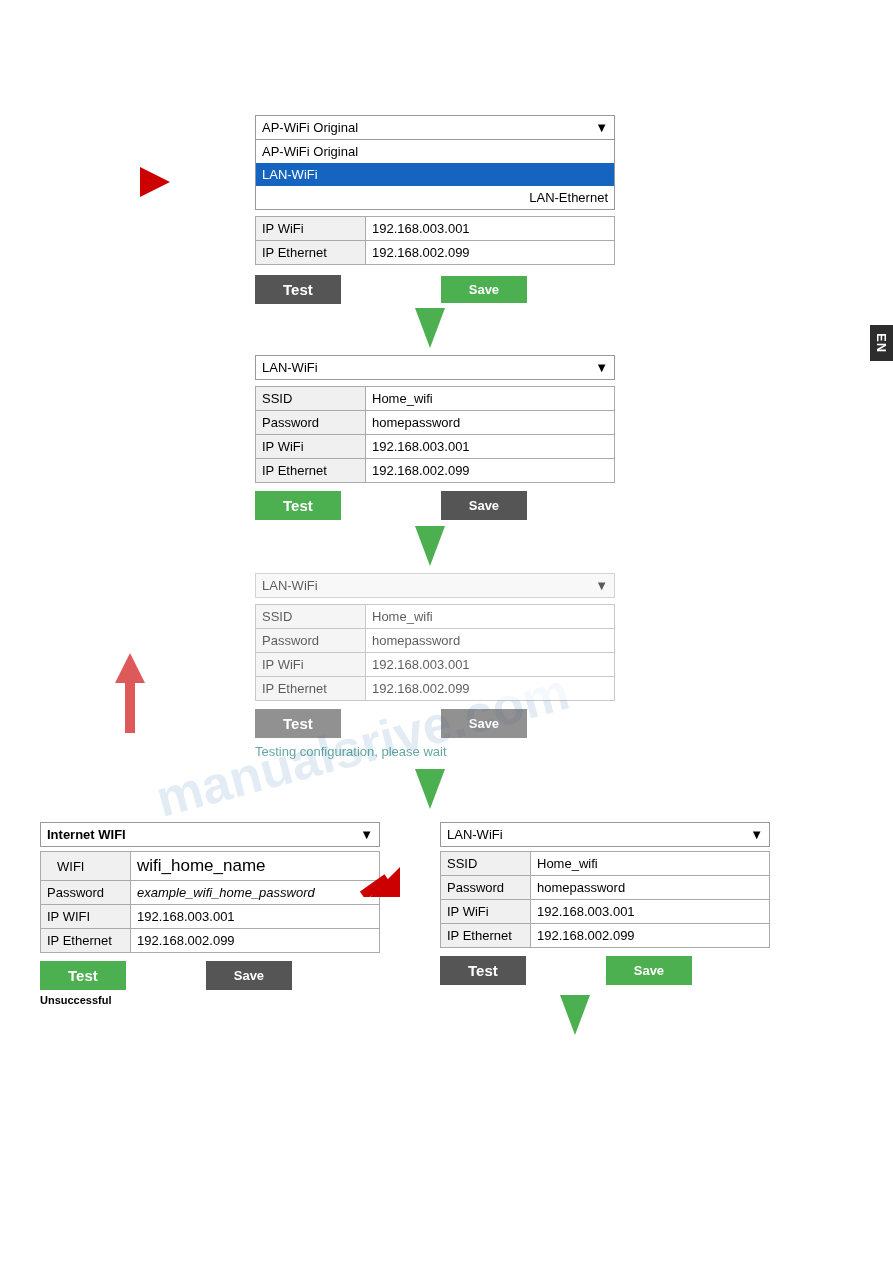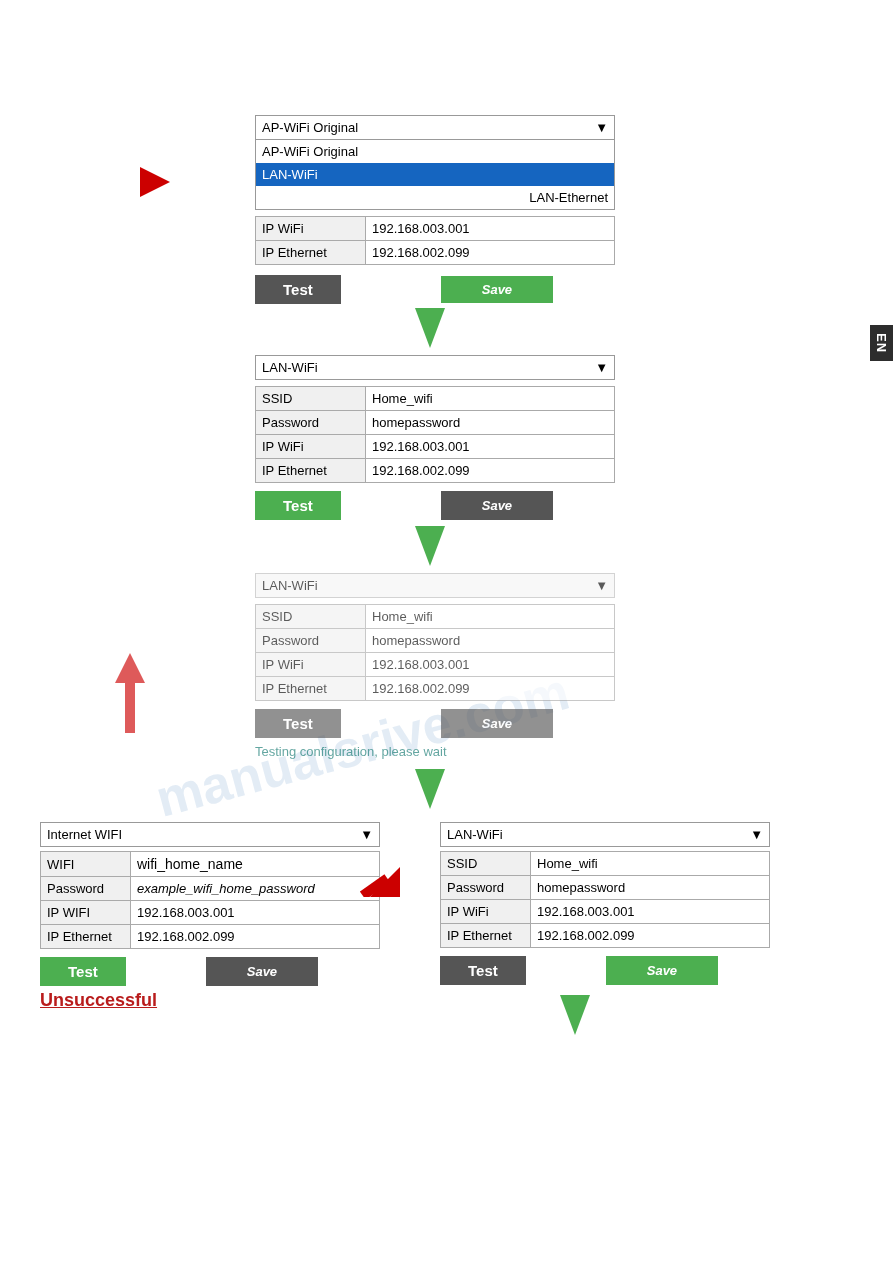--- a/index.html
+++ b/index.html
@@ -66,50 +66,48 @@
       cursor: pointer;
       min-width: 80px;
     }
     .btn-test.green {
       background: #4caf50;
     }
     .btn-save {
       background: #4caf50;
       color: #fff;
       border: none;
-      padding: 6px 41px;
+      padding: 6px 28px;
       font-size: 13px;
       font-weight: bold;
       cursor: pointer;
       min-width: 80px;
-      font-style: italic;
     }
     .btn-save.dark {
       background: #555;
     }
 
     .btn-row {
       display: flex;
       gap: 100px;
       margin-top: 8px;
       align-items: center;
     }
 
     
     .status-testing {
       color: #0f766e;
       font-size: 13px;
       margin-top: 6px;
     }
     .status-unsuccessful {
-      color: #b91c1c;
-      font-size: 18px;
+      color: #000000;
+      font-size: 11px;
       font-weight: bold;
       margin-top: 4px;
-      text-decoration: underline;
     }
     .status-successful {
       color: #2e7d32;
       font-size: 13px;
       font-weight: bold;
       margin-top: 4px;
     }
 
     .watermark {
       position: absolute;
@@ -281,29 +279,29 @@
     <div style="position:absolute; left:320px; top:40px; z-index:10;">
       <svg width="40" height="35" viewBox="0 0 40 35">
         <polygon points="40,35 10,35 40,5" fill="#cc0000"></polygon>
         <rect x="0" y="20" width="30" height="10" fill="#cc0000" transform="rotate(-35 15 25)"></rect>
       </svg>
     </div>
 
     <div style="width:350px;">
 
       <div style="display:flex; align-items:center; border:1px solid #999; background:#fff; padding:4px 6px; width:340px; position:relative;">
-        <span style="flex:1;">Internet WIFI</span>
+        <span style="flex:1;font-weight:bold;">Internet WIFI</span>
         <span>▼</span>
       </div>
 
       <table style="width:340px; border-collapse:collapse; margin-top:4px;">
         <tbody>
             <tr>
-          <td style="border:1px solid #aaa; padding:4px 6px; background:#f0f0f0; width:90px;">WIFI</td>
-          <td style="border:1px solid #aaa; padding:4px 6px; background:#fff;"><input type="text" value="wifi_home_name" style="border: none; outline: none; width: 100%; font-size: 14px;"></td>
+          <td style="border:1px solid #aaa; padding:4px 16px; background:#f0f0f0; width:90px;">WIFI</td>
+          <td style="border:1px solid #aaa; padding:4px 6px; background:#fff;"><input type="text" value="wifi_home_name" style="border: none; outline: none; width: 100%; font-size: 17px;"></td>
         </tr>
         <tr>
           <td style="border:1px solid #aaa; padding:4px 6px; background:#f0f0f0;">Password</td>
           <td style="border:1px solid #aaa; padding:4px 6px; background:#fff;"><input type="text" value="example_wifi_home_password" style="border: none; outline: none; width: 100%; font-size: 13px; font-style: italic;"></td>
         </tr>
         <tr>
           <td style="border:1px solid #aaa; padding:4px 6px; background:#f0f0f0;">IP WIFI</td>
           <td style="border:1px solid #aaa; padding:4px 6px; background:#fff;">192.168.003.001</td>
         </tr>
         <tr>

